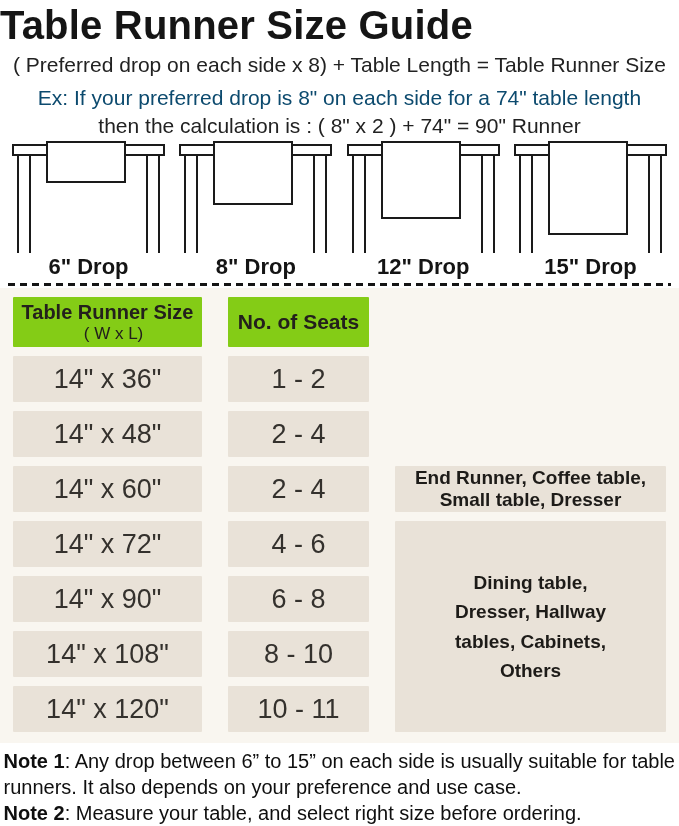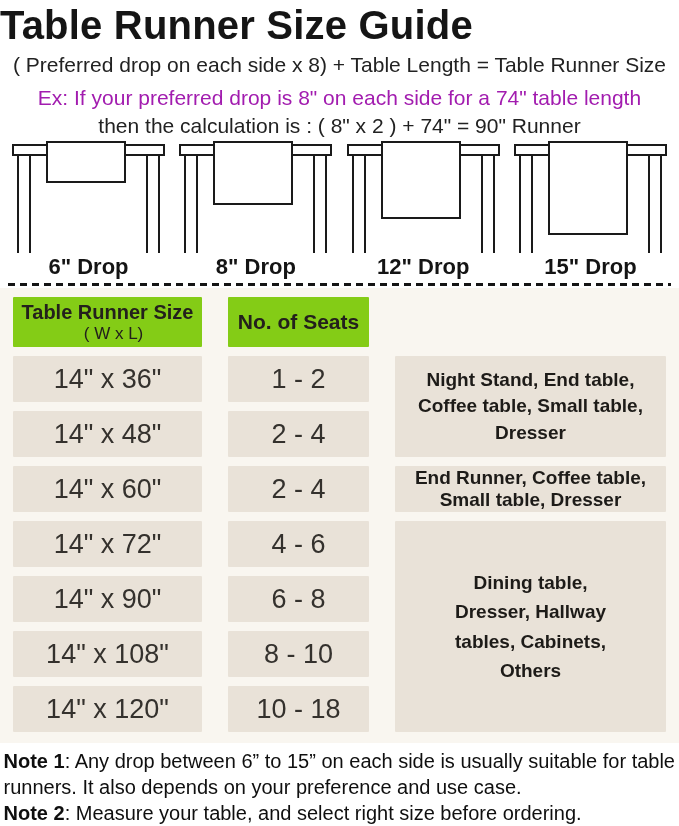--- a/index.html
+++ b/index.html
@@ -13,21 +13,21 @@
   .page-title {
     padding-top: 2px;
     text-align: left;
     font-size: 40px; font-weight: 800; letter-spacing: 0.2px;
     line-height: 1.15; color: #151515;
   }
   .formula-line {
     margin-top: 5px; text-align: center;
     font-size: 21px; color: #222222;
   }
-  .example-line1 { margin-top: 9px; text-align: center; font-size: 21px; color: #a21caf; }
+  .example-line1 { margin-top: 9px; text-align: center; font-size: 21px; color: #0c4a6e; }
   .example-line2 { margin-top: 4px; text-align: center; font-size: 21px; color: #222222; }
 
   
   .figures-row {
     margin: 3px 12px 0 12px;
     height: 112px;
     display: flex; justify-content: space-between;
   }
   .figure { position: relative; width: 153px; height: 112px; }
   .tabletop {
@@ -151,41 +151,40 @@
     <div class="size-table">
 
       <div class="cell header-cell">
         <div class="header-main">Table Runner Size</div>
         <div class="header-sub">( W x L)</div>
       </div>
       <div class="cell header-cell header-single">No. of Seats</div>
 
       <div class="cell value-cell" style="grid-column:1;grid-row:2">14" x 36"</div>
       <div class="cell value-cell" style="grid-column:2;grid-row:2">1 - 2</div>
-      <div class="cell type-cell type-group-1">Night Stand, End table, Coffee table, Small table, Dresser</div>
 
       <div class="cell value-cell" style="grid-column:1;grid-row:3">14" x 48"</div>
       <div class="cell value-cell" style="grid-column:2;grid-row:3">2 - 4</div>
 
       <div class="cell value-cell" style="grid-column:1;grid-row:4">14" x 60"</div>
       <div class="cell value-cell" style="grid-column:2;grid-row:4">2 - 4</div>
       <div class="cell type-cell type-group-2">End Runner, Coffee table, Small table, Dresser</div>
 
       <div class="cell value-cell" style="grid-column:1;grid-row:5">14" x 72"</div>
       <div class="cell value-cell" style="grid-column:2;grid-row:5">4 - 6</div>
       <div class="cell type-cell type-group-3">Dining table, Dresser, Hallway tables, Cabinets, Others</div>
 
       <div class="cell value-cell" style="grid-column:1;grid-row:6">14" x 90"</div>
       <div class="cell value-cell" style="grid-column:2;grid-row:6">6 - 8</div>
 
       <div class="cell value-cell" style="grid-column:1;grid-row:7">14" x 108"</div>
       <div class="cell value-cell" style="grid-column:2;grid-row:7">8 - 10</div>
 
       <div class="cell value-cell" style="grid-column:1;grid-row:8">14" x 120"</div>
-      <div class="cell value-cell" style="grid-column:2;grid-row:8">10 - 18</div>
+      <div class="cell value-cell" style="grid-column:2;grid-row:8">10 - 11</div>
 
     </div>
   </div>
 
   <div class="notes">
     <span class="note-label">Note 1</span><span>: Any drop between 6” to 15” on each side is usually suitable for table runners. It also depends on your preference and use case.</span><br>
     <span class="note-label">Note 2</span><span>: Measure your table, and select right size before ordering.</span>
   </div>
 
 </div>

